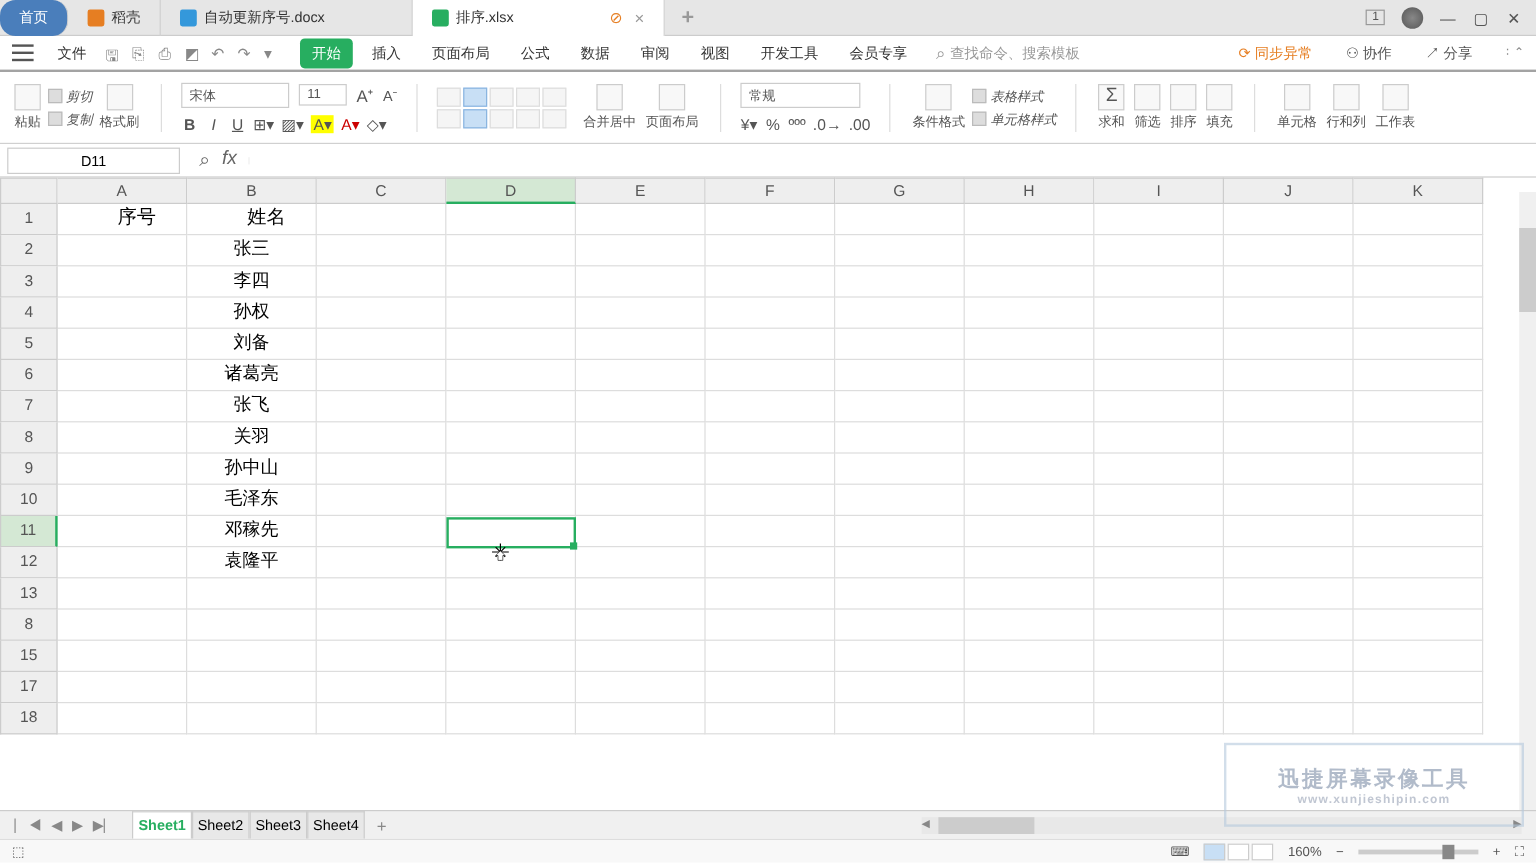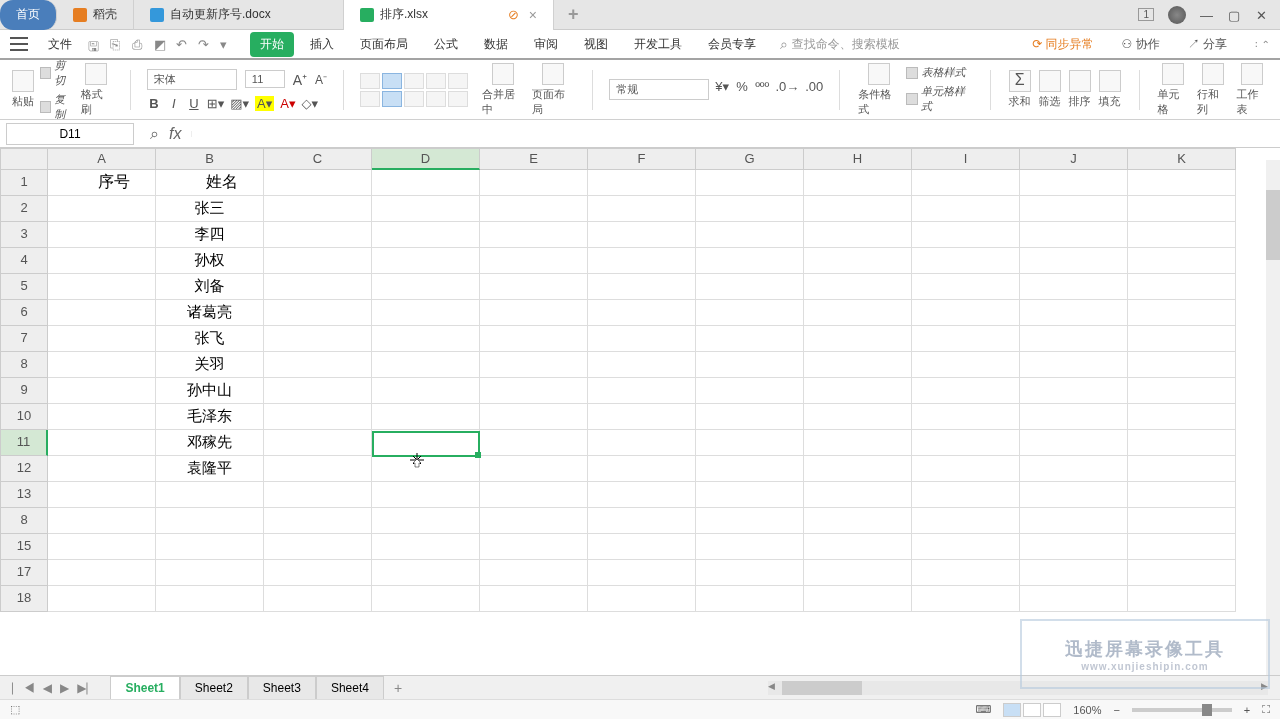--- a/index.html
+++ b/index.html
@@ -50,21 +50,21 @@
 .style-btns { display: flex; gap: 6px; font-size: 13px; align-items: center; }
 .style-btns span { min-width: 14px; text-align: center; }
 .align-grid { display: grid; grid-template-columns: repeat(5, 20px); gap: 2px; }
 .align-cell { width: 20px; height: 16px; border: 1px solid #ddd; background: #f5f5f5; }
 .align-cell.active { background: #c8dff5; border-color: #8ab5e0; }
 .divider { width: 1px; height: 40px; background: #ddd; margin: 0 4px; }
 .num-sel { border: 1px solid #ccc; padding: 2px 20px 2px 6px; font-size: 11px; min-width: 100px; background: #fff; }
 
 
 .formula-bar { height: 28px; display: flex; align-items: center; border-bottom: 1px solid #ccc; }
-.name-box { width: 128px; border: 1px solid #ccc; margin: 0 6px; padding: 3px 8px; font-size: 12px; text-align: center; background: #fff; }
+.name-box { width: 144px; border: 1px solid #ccc; margin: 0 6px; padding: 3px 8px; font-size: 12px; text-align: center; background: #fff; }
 .fx-btns { display: flex; gap: 10px; padding: 0 10px; color: #666; }
 .formula-input { flex: 1; padding: 3px 8px; font-size: 12px; border-left: 1px solid #eee; }
 
 
 .grid-area { position: relative; }
 .col-headers { display: flex; height: 22px; }
 .corner { width: 48px; border: 1px solid #ccc; background: #eee; }
 .col-h { border: 1px solid #ccc; border-left: none; background: #eee; text-align: center; font-size: 13px; color: #555; line-height: 20px; }
 .col-h.A { width: 108px; }
 .col-h.B { width: 108px; }
@@ -81,21 +81,21 @@
 .selection { position: absolute; border: 2px solid #27ae60; background: transparent; z-index: 5; }
 .fill-handle { position: absolute; width: 6px; height: 6px; background: #27ae60; bottom: -3px; right: -3px; }
 
 .callout { position: absolute; background: #f5a623; color: #222; font-size: 17px; padding: 10px 18px; z-index: 10; border: 1px solid #d48806; }
 
 .cursor-overlay { position: absolute; z-index: 20; font-size: 13px; }
 
 
 .sheet-bar { position: absolute; bottom: 20px; left: 0; right: 0; height: 24px; display: flex; align-items: center; background: #f0f0f0; border-top: 1px solid #ccc; font-size: 12px; }
 .sheet-nav { display: flex; gap: 8px; padding: 0 12px; color: #888; }
-.sheet-tab { padding: 4px 14px; border: 1px solid #ccc; border-bottom: none; background: #e8e8e8; cursor: pointer; }
+.sheet-tab { padding: 4px 4px; border: 1px solid #ccc; border-bottom: none; background: #e8e8e8; cursor: pointer; }
 .sheet-tab.active { background: #fff; color: #27ae60; font-weight: bold; }
 .sheet-add { padding: 0 10px; color: #888; font-size: 14px; }
 .sheet-scroll { margin-left: auto; width: 500px; height: 14px; background: #e8e8e8; position: relative; margin-right: 12px; }
 .sheet-scroll-thumb { position: absolute; left: 14px; width: 80px; height: 14px; background: #ccc; }
 .sheet-scroll::before { content: "◀"; position: absolute; left: 0; font-size: 9px; color: #888; }
 .sheet-scroll::after { content: "▶"; position: absolute; right: 0; font-size: 9px; color: #888; }
 
 
 .status-bar { position: absolute; bottom: 0; left: 0; right: 0; height: 20px; display: flex; align-items: center; background: #f8f8f8; border-top: 1px solid #ddd; font-size: 11px; color: #555; padding: 0 10px; gap: 12px; }
 .status-bar .spacer { flex: 1; }
@@ -236,21 +236,21 @@
     <div class="rbtn">
         <div class="rbtn-top"></div>
         <span>合并居中</span>
       </div>
     <div class="rbtn">
         <div class="rbtn-top"></div>
         <span>页面布局</span>
       </div>
   </div>
   <div class="divider"></div>
-  <div class="ribbon-group" style="flex-direction:row;gap:6px;align-items:flex-start">
+  <div class="ribbon-group" style="flex-direction:column;gap:6px;align-items:flex-start">
     <div class="num-sel">常规</div>
     <div class="style-btns">
       <span>¥▾</span>
       <span>%</span>
       <span>ººº</span>
       <span>.0→</span>
       <span>.00</span>
     </div>
   </div>
   <div class="divider"></div>

